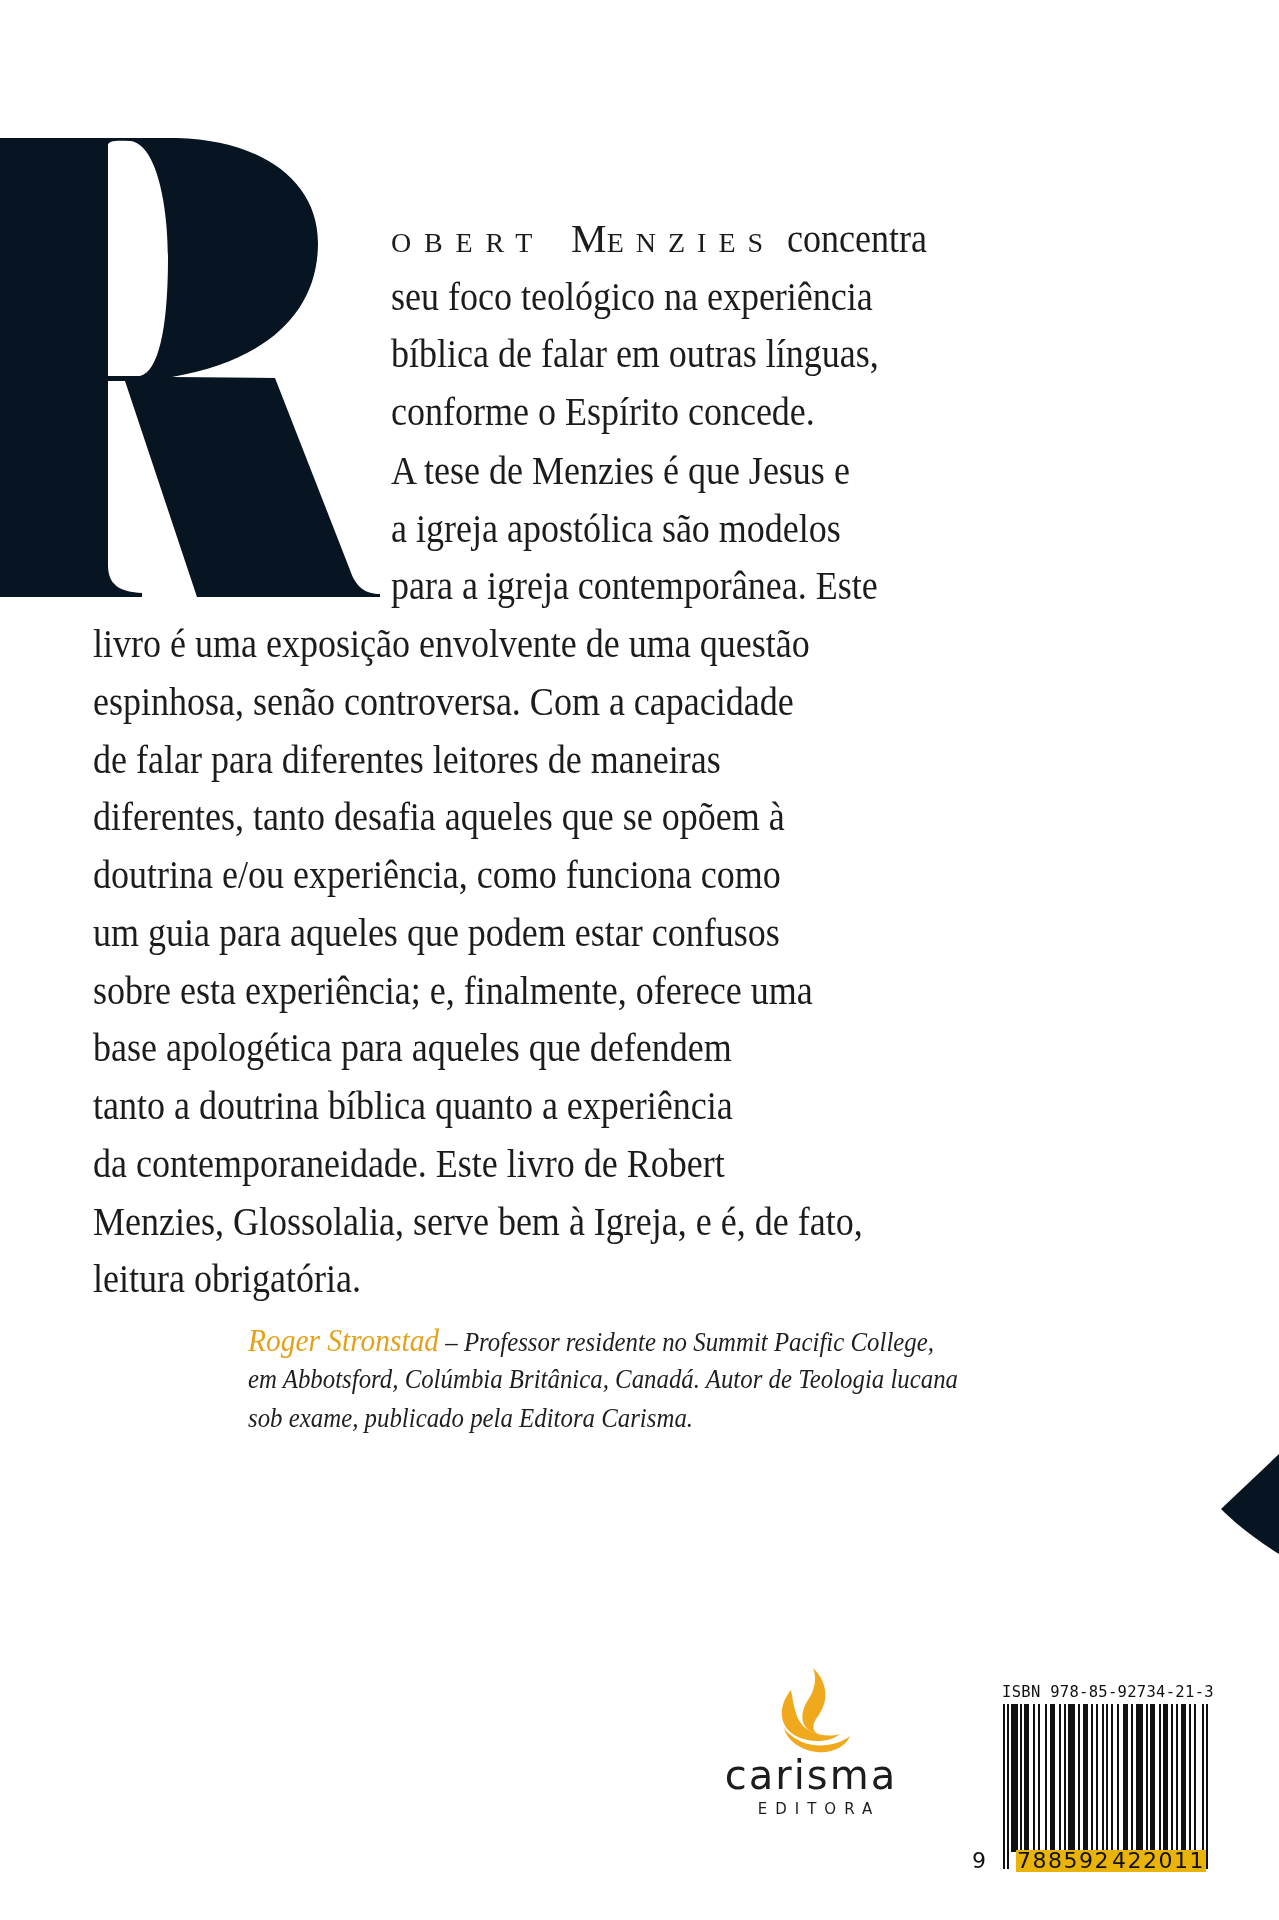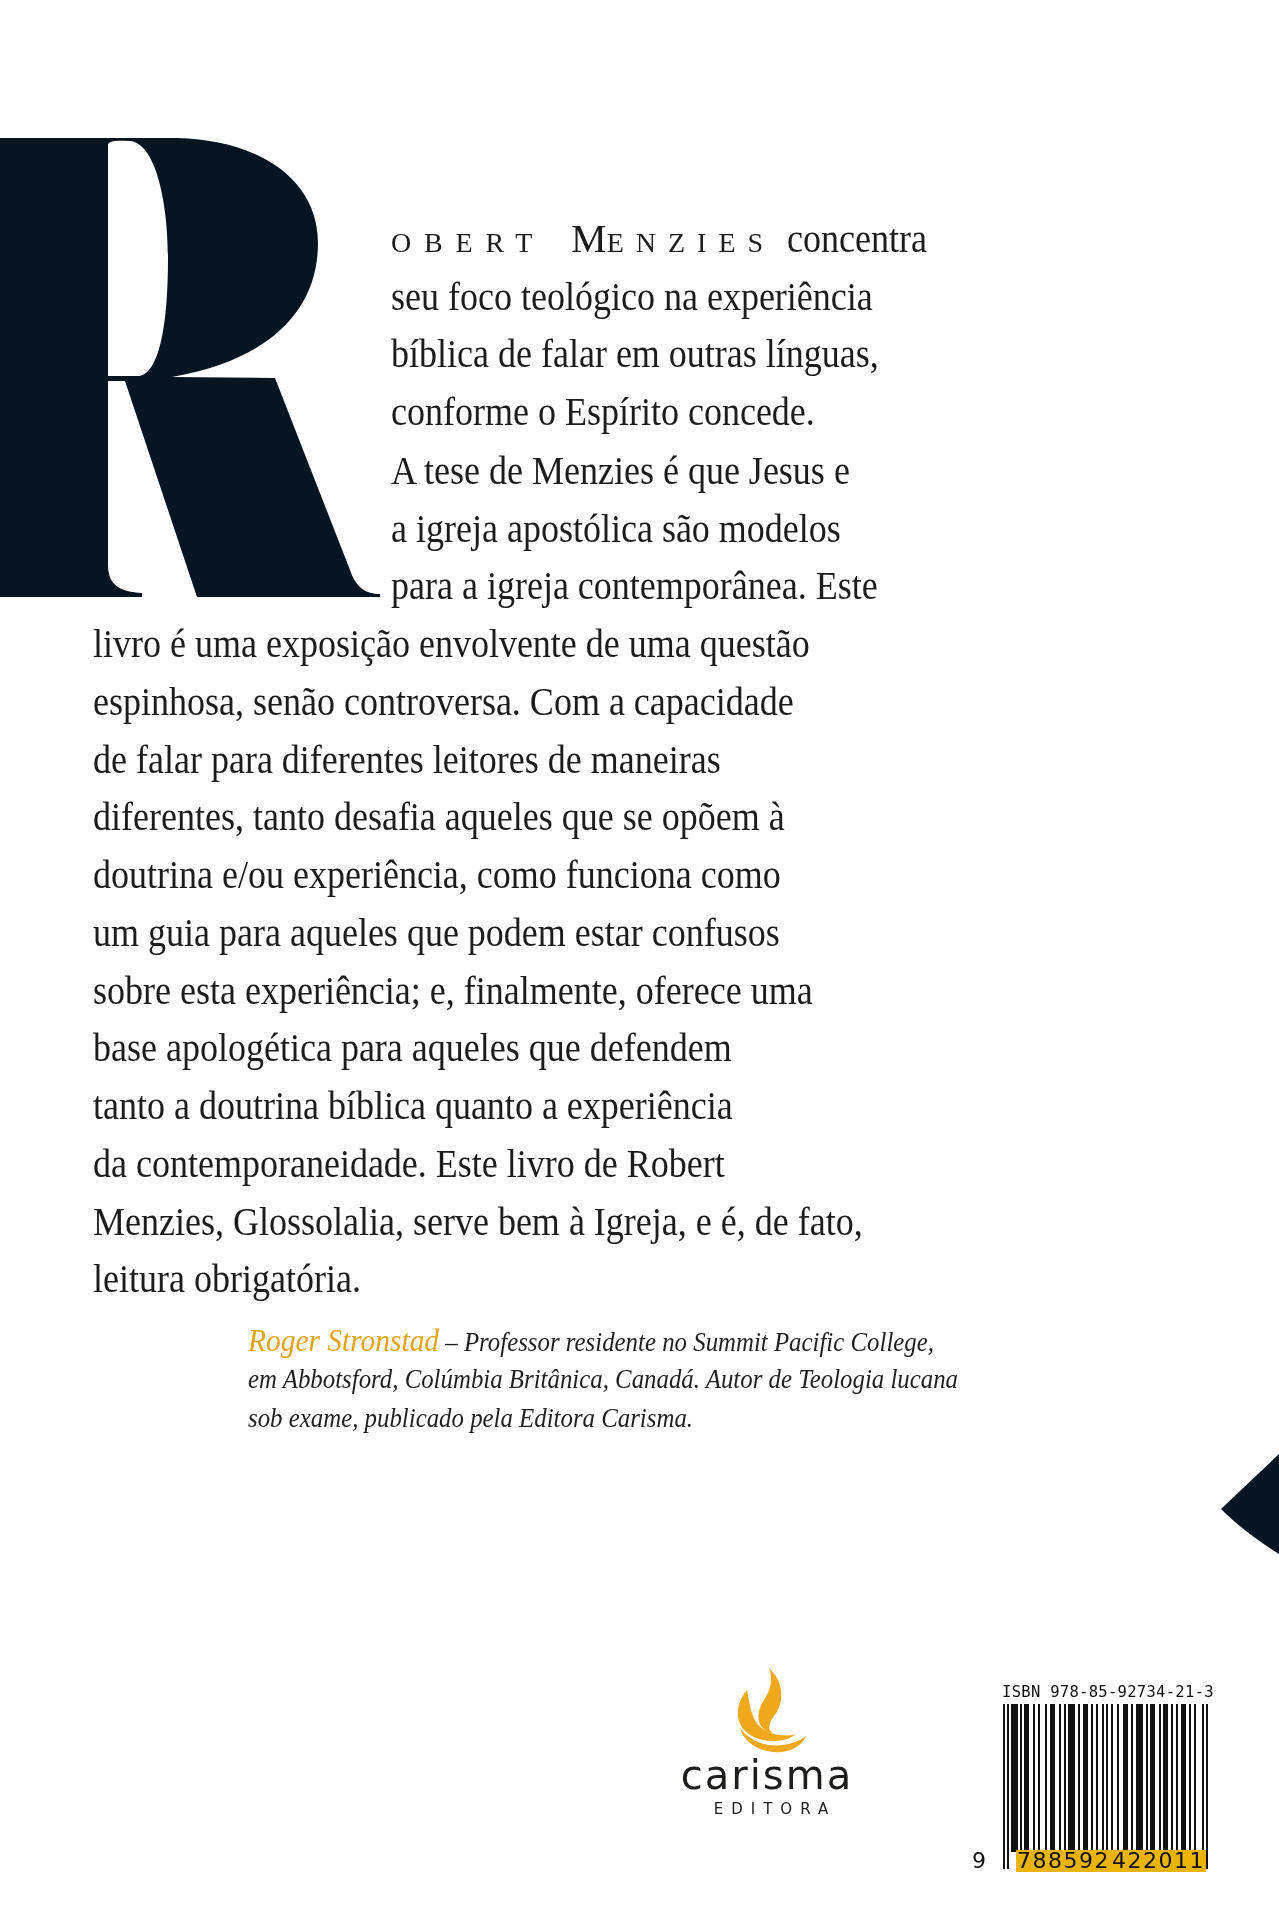--- a/index.html
+++ b/index.html
@@ -45,21 +45,21 @@
       color: #E3A21A;
       font-size: 32px;
     }
     .corner-triangle {
       position: absolute;
       left: 1215px; top: 1450px;
       width: 64px; height: 110px;
     }
     .logo {
       position: absolute;
-      left: 672px; top: 1660px;
+      left: 716px; top: 1660px;
       width: 190px; height: 160px;
     }
     .logo-word {
       position: absolute;
       left: 0; width: 190px;
       text-align: center;
       font-family: "DejaVu Sans", "Liberation Sans", sans-serif;
       color: #1d1d1b;
     }
     .logo-word.main { top: 92px; font-size: 40px; letter-spacing: 2px; font-weight: normal; }

